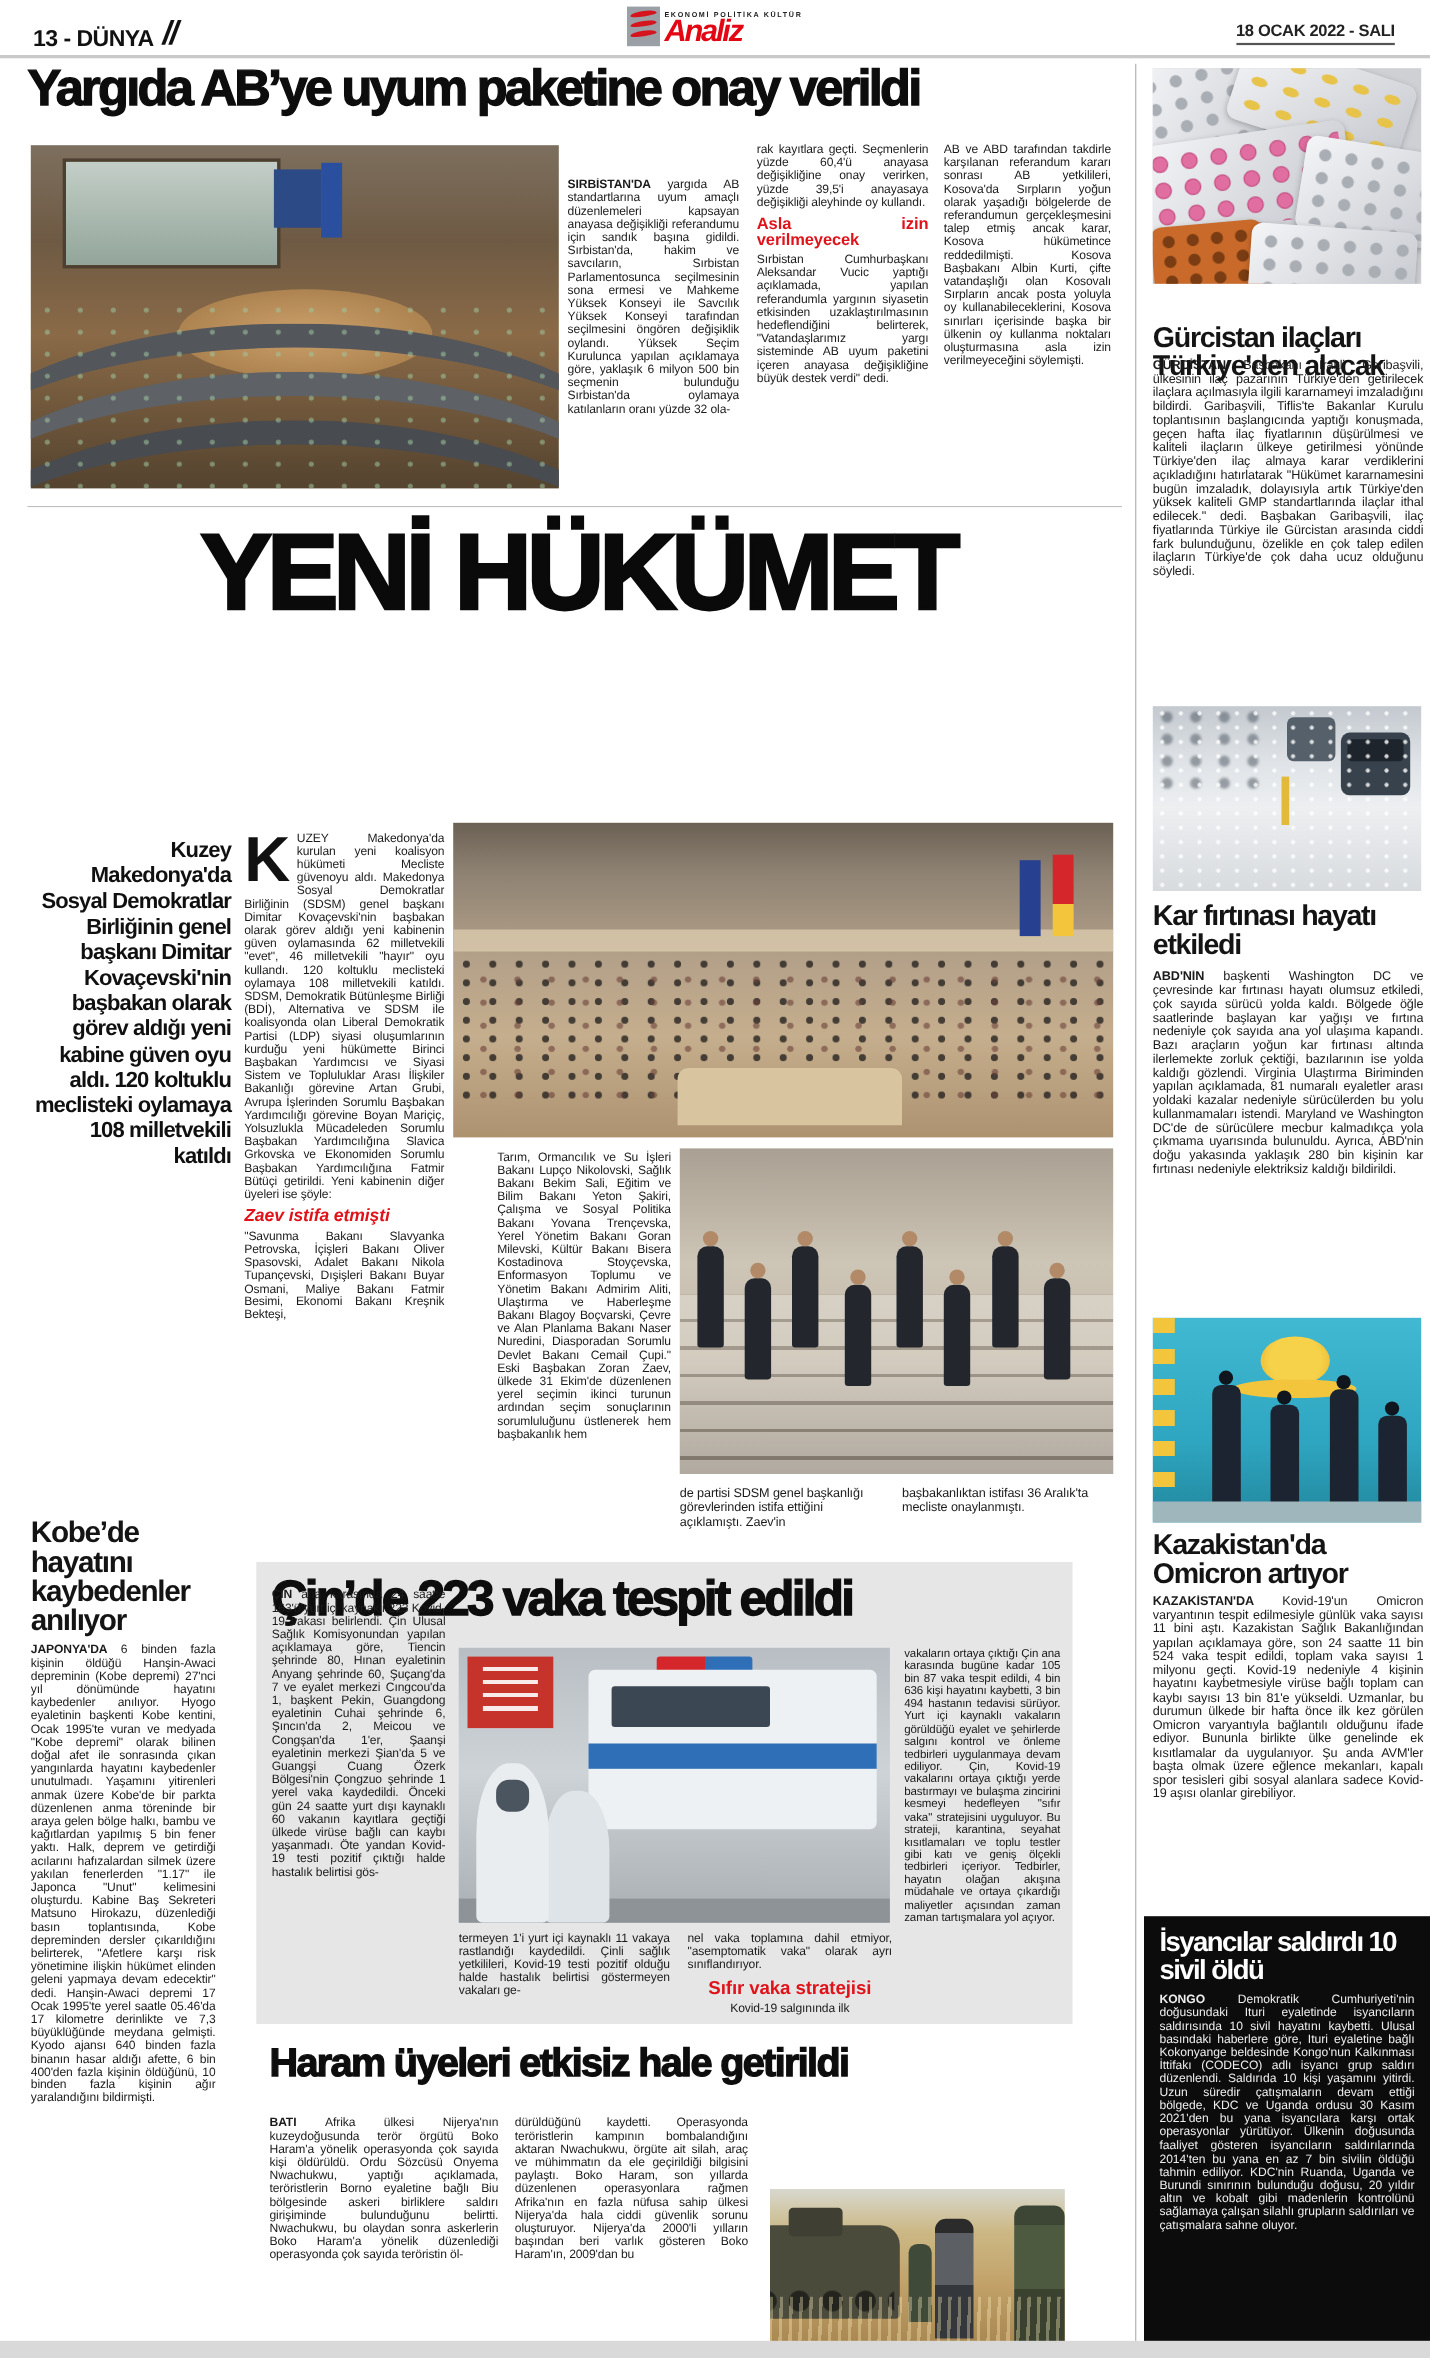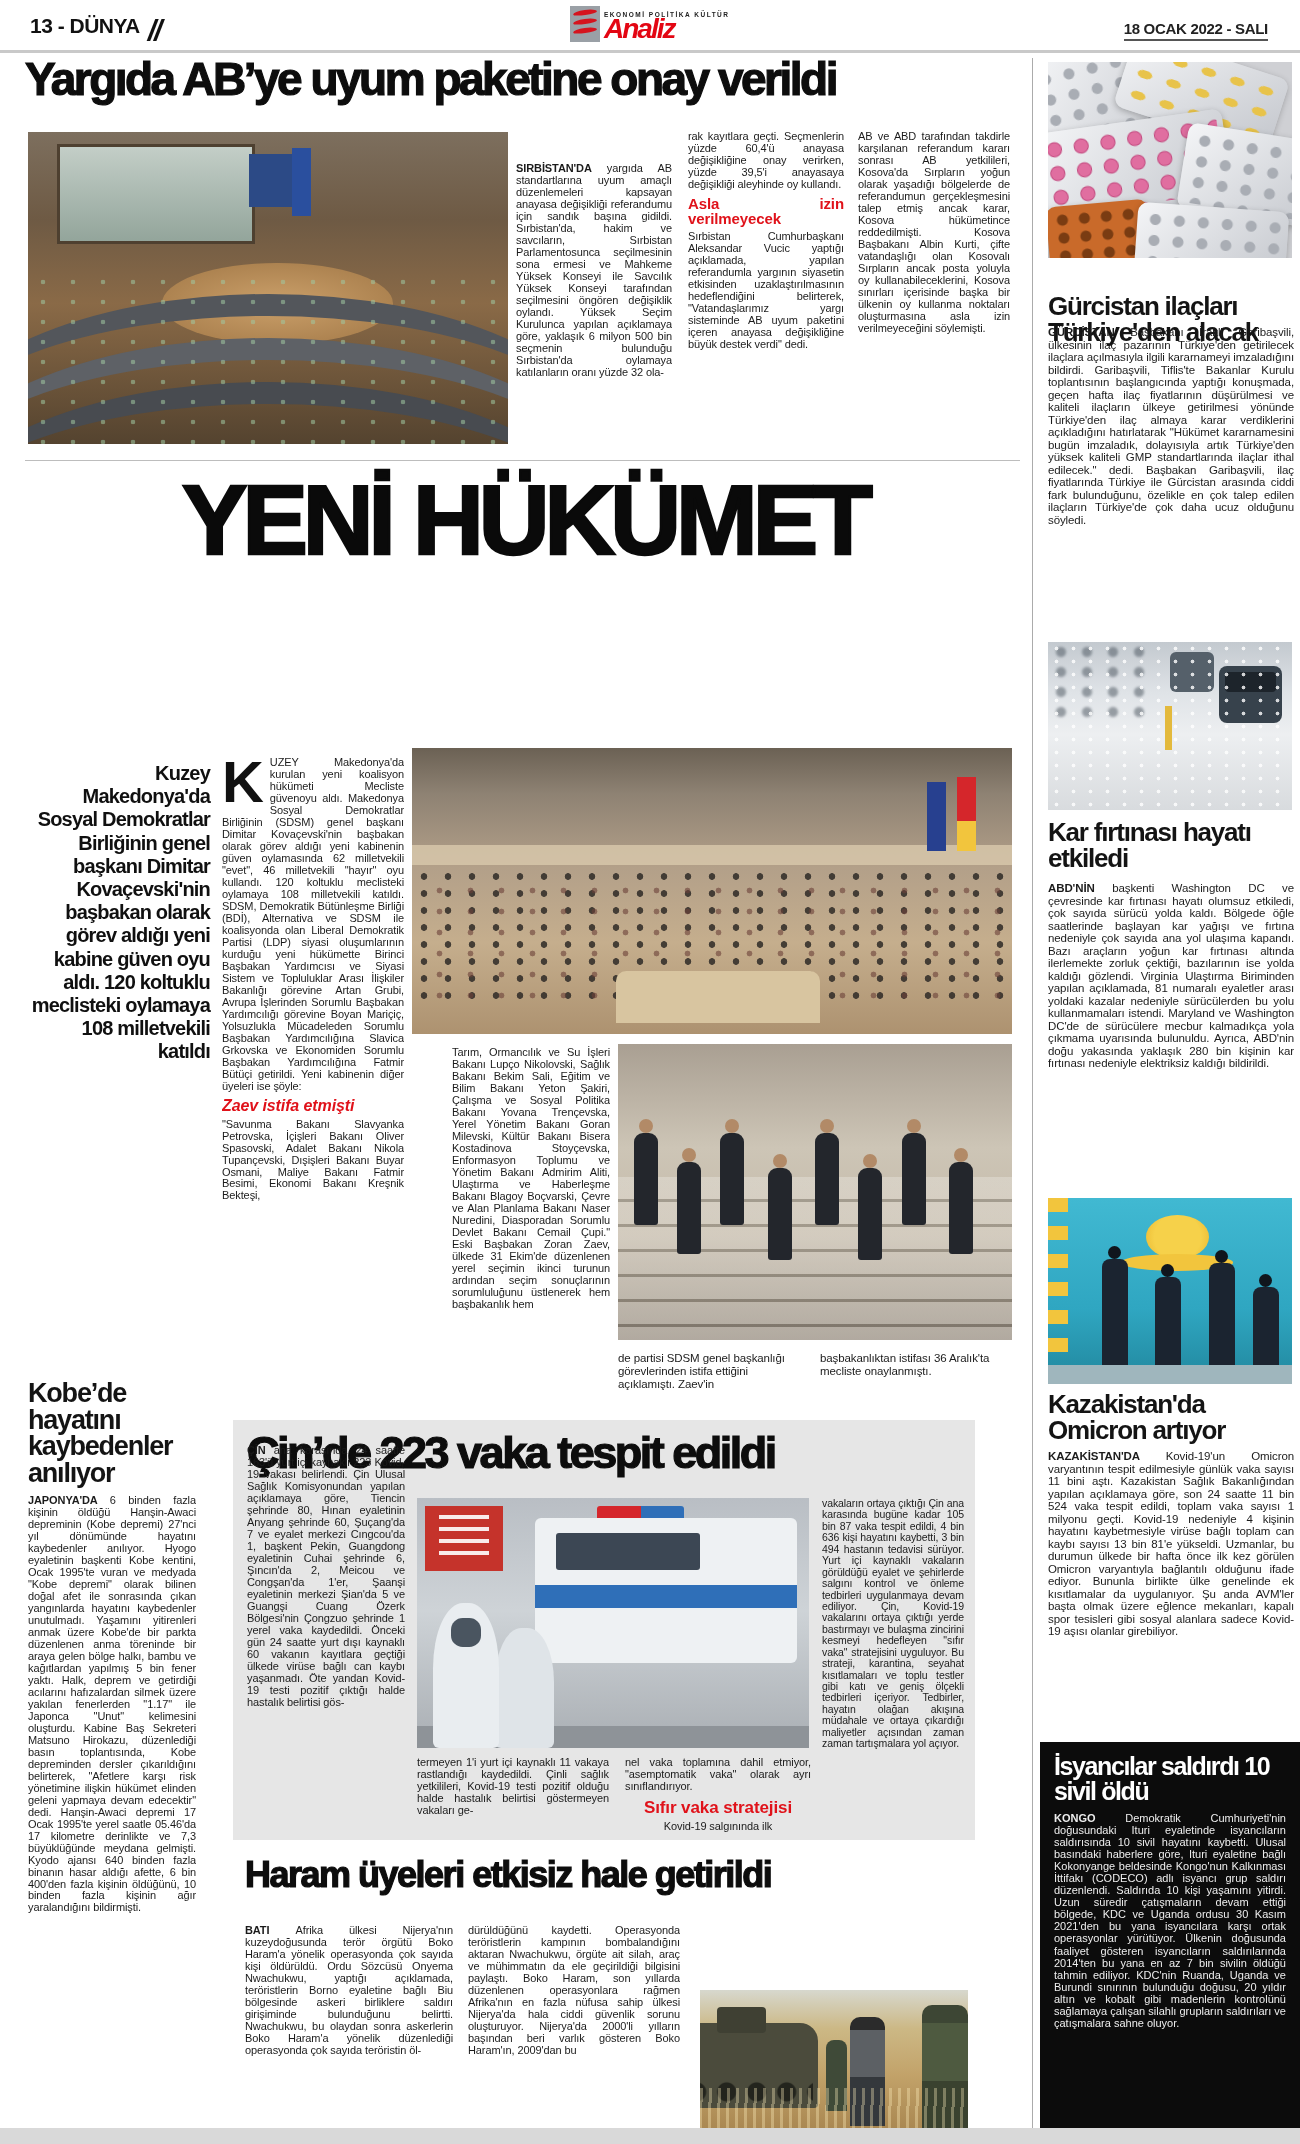--- a/index.html
+++ b/index.html
@@ -106,21 +106,21 @@
   .ph-sol .s1{right:0;top:10%;width:17%;height:86%;background:linear-gradient(180deg,#3d4634 14%,#4e5a40 14% 60%,#3a422f 60%);border-radius:10px 10px 0 0;}
   .ph-sol .s2{left:47%;top:34%;width:8%;height:48%;background:#3f4a38;border-radius:8px 8px 0 0;}
   .ph-sol .grass{left:0;bottom:0;width:100%;height:34%;background:repeating-linear-gradient(92deg,rgba(255,240,190,.35) 0 3px,transparent 3px 9px);}
   .botbar{background:#d9d9d9;}
 </style>
 </head>
 <body>
 
 <div id="page">
 
-  <div class="abs" style="left:30px;top:14px;display:flex;align-items:flex-start;gap:8px;">
+  <div class="abs" style="left:30px;top:14px;display:flex;align-items:flex-end;gap:8px;">
     <span class="hdr-section">13 - DÜNYA</span>
     <span class="hdr-slash">//</span>
   </div>
   <div class="abs logo-wrap" style="left:570px;top:6px;">
     <span class="logo-mark">
         <i style="top:4px;"></i>
         <i style="top:13px;"></i>
         <i style="top:22px;"></i>
       </span>
     <span>

